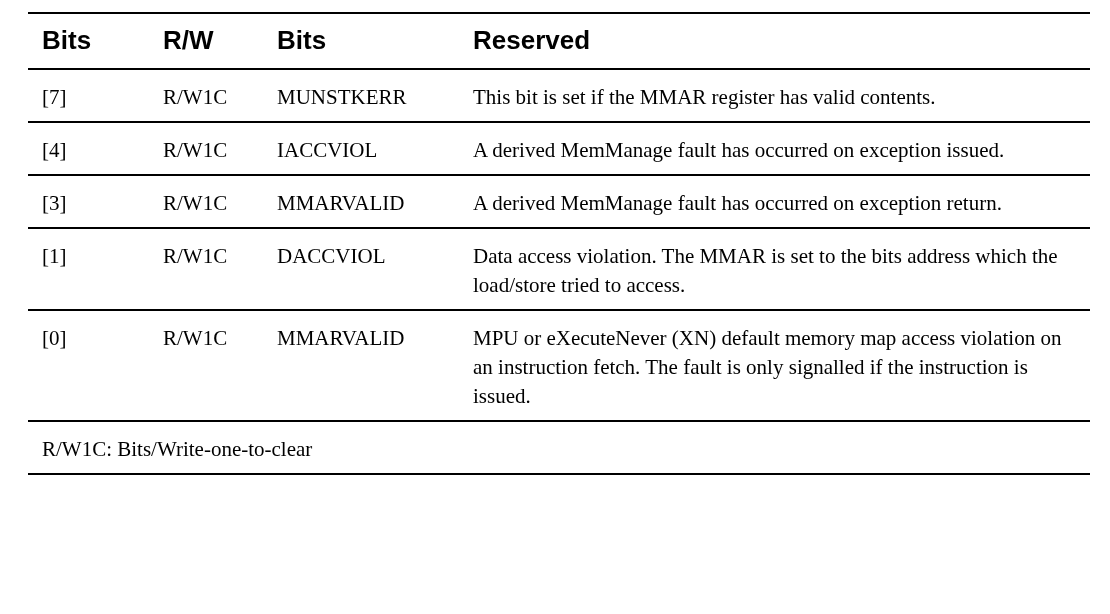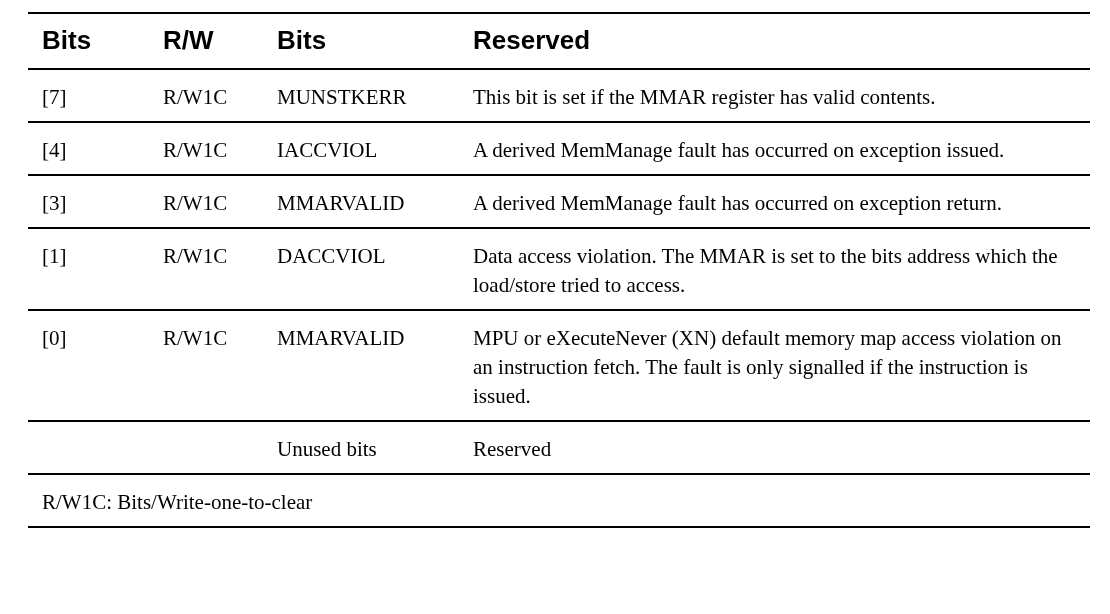--- a/index.html
+++ b/index.html
@@ -99,26 +99,20 @@
         <td>R/W1C</td>
         <td>DACCVIOL</td>
         <td>Data access violation. The MMAR is set to the bits address which the load/store tried to access.</td>
       </tr>
       <tr>
         <td>[0]</td>
         <td>R/W1C</td>
         <td>MMARVALID</td>
         <td>MPU or eXecuteNever (XN) default memory map access violation on an instruction fetch. The fault is only signalled if the instruction is issued.</td>
       </tr>
-      <tr>
-        <td></td>
-        <td></td>
-        <td>Unused bits</td>
-        <td>Reserved</td>
-      </tr>
     </tbody>
     <tfoot>
       <tr>
         <td class="footnote-cell" colspan="4">R/W1C: Bits/Write-one-to-clear</td>
       </tr>
     </tfoot>
   </table>
 </div>
 
 </body></html>

